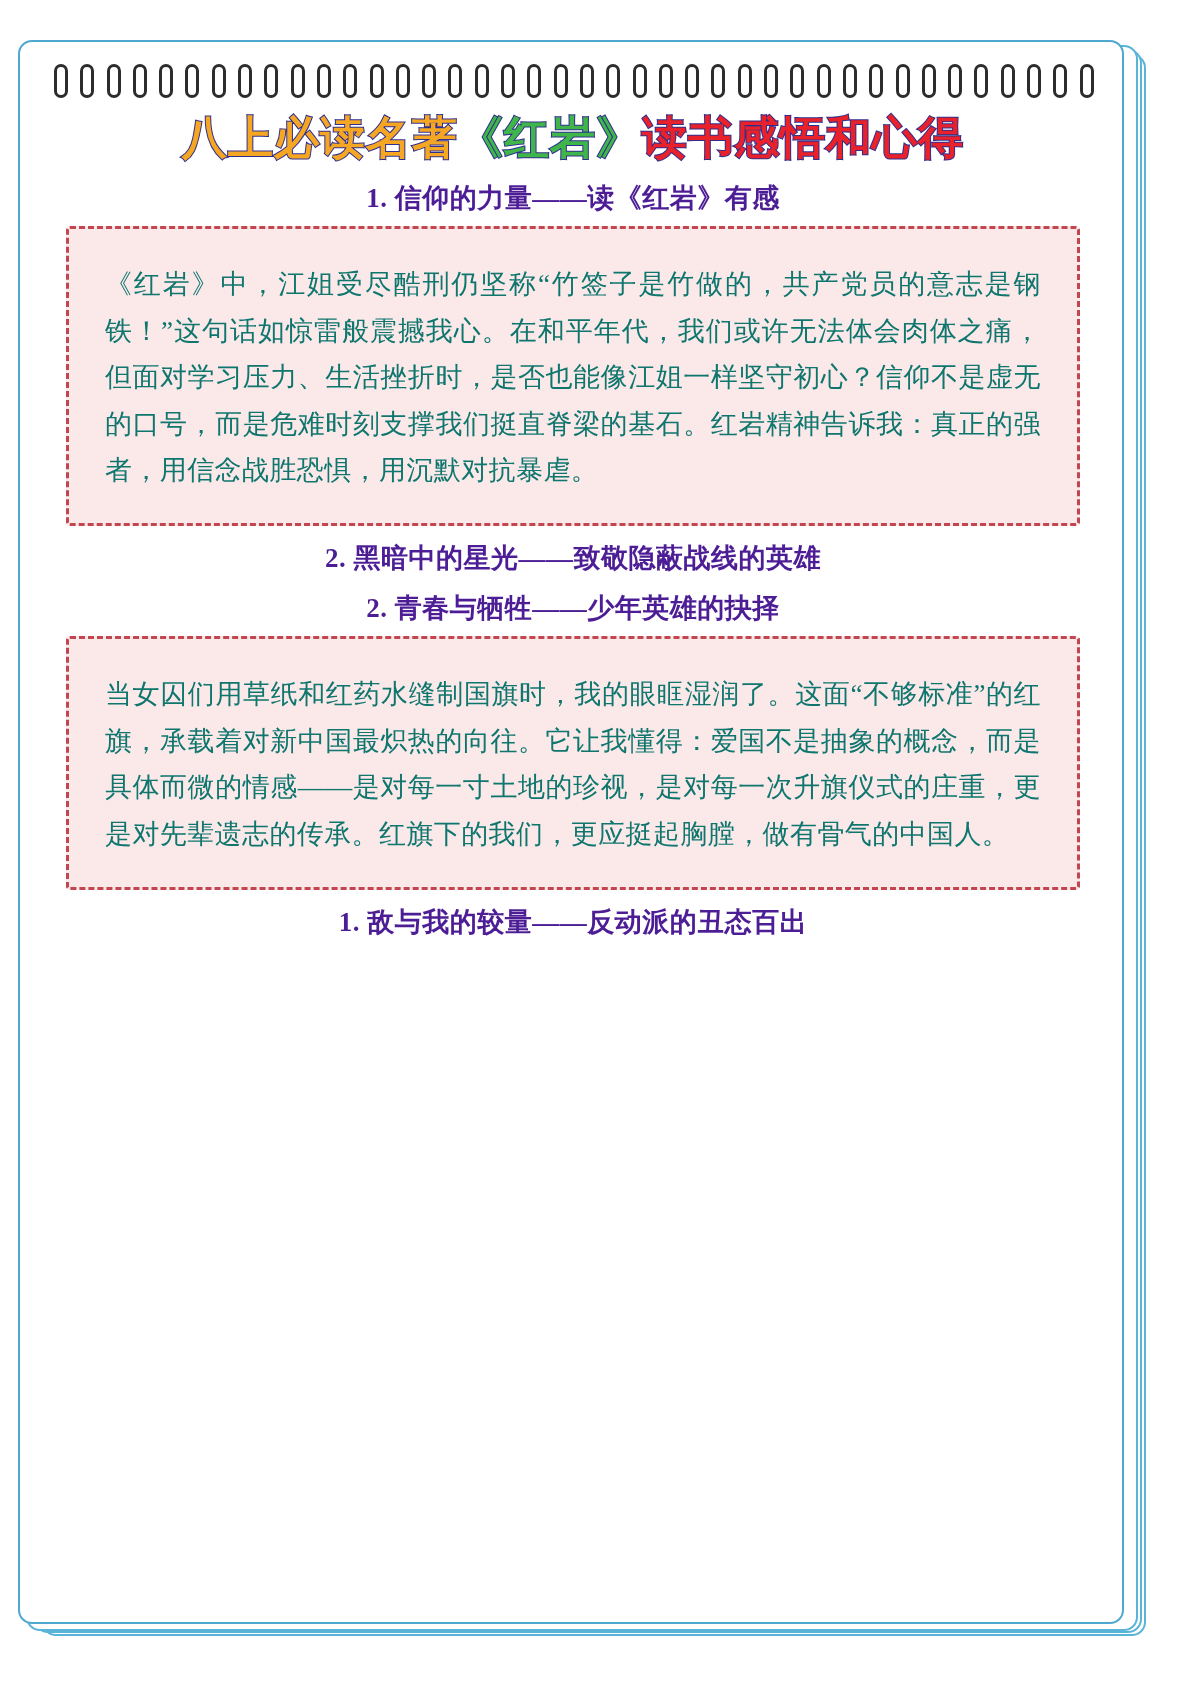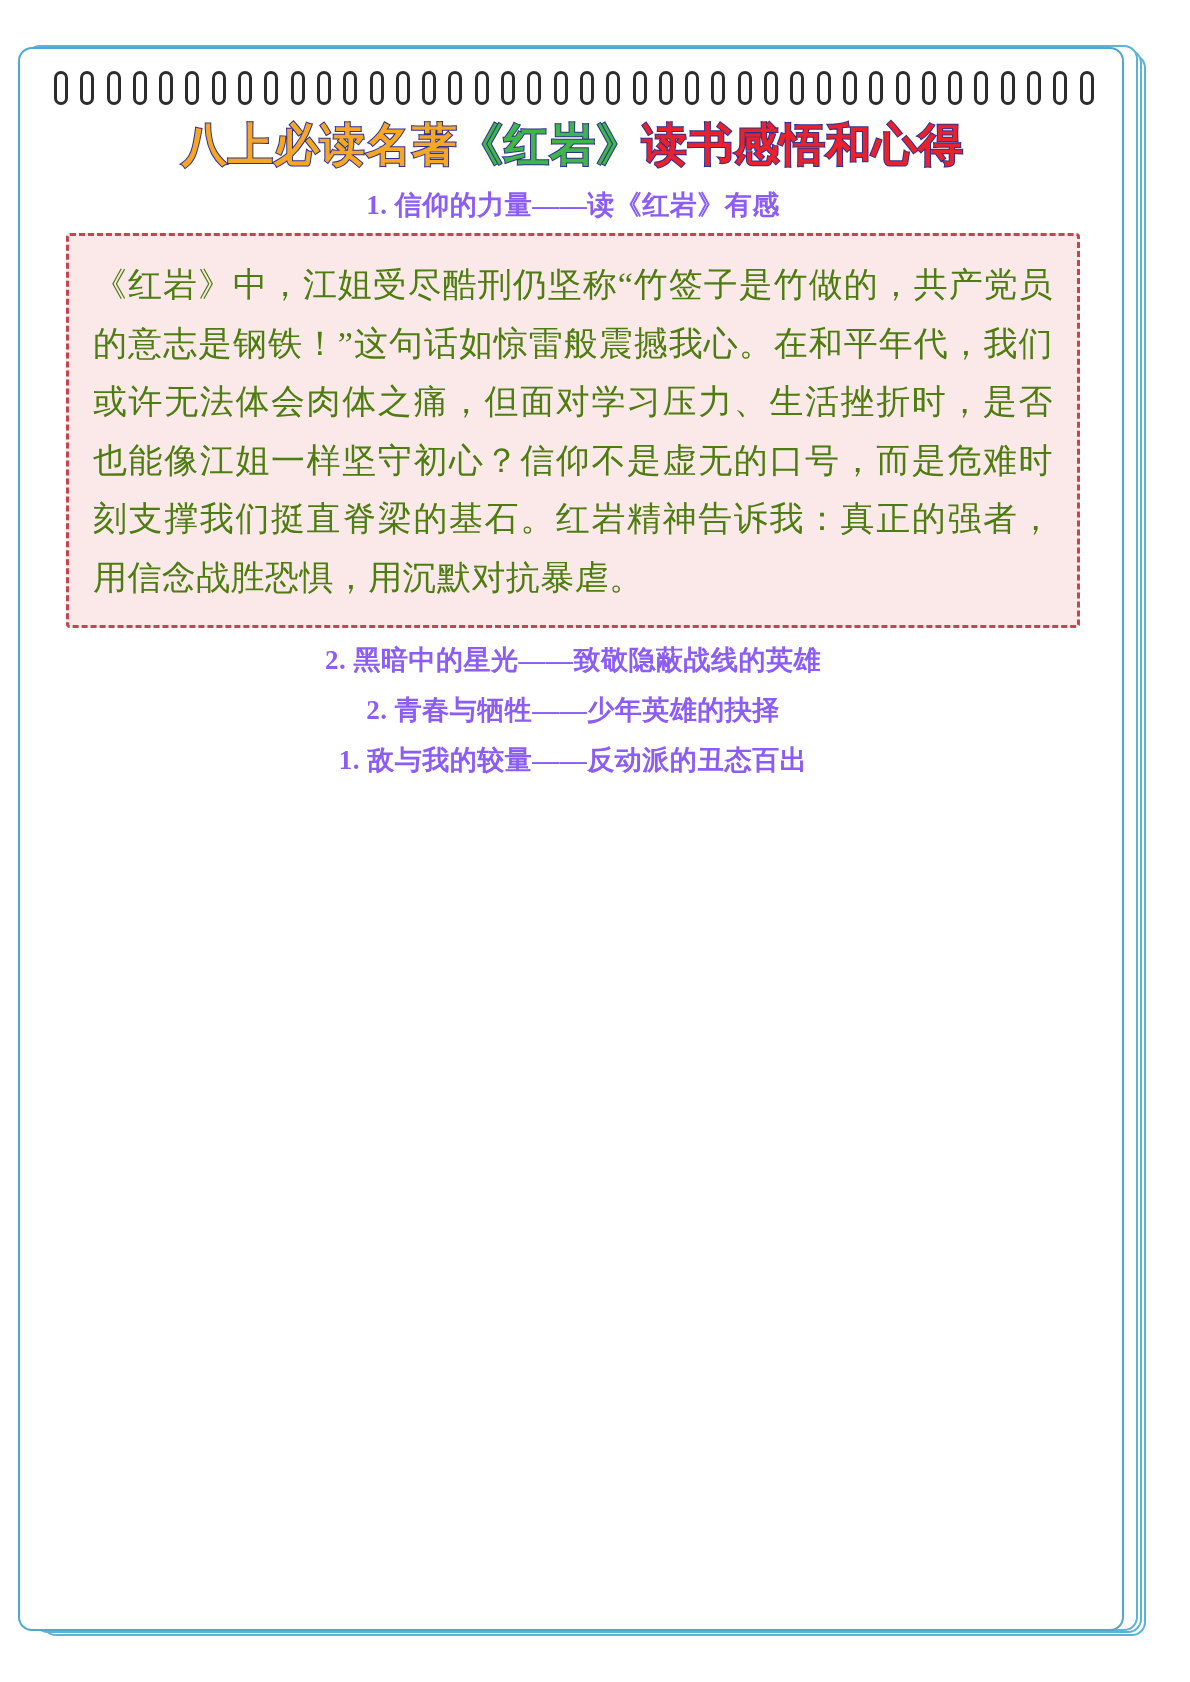--- a/index.html
+++ b/index.html
@@ -28,21 +28,21 @@
     border: 2px solid #5ab4d8;
     border-radius: 14px;
     background: #ffffff;
   }
   .page-shadow.s3 { left: 24px; top: 14px; width: 1100px; height: 1578px; }
   .page-shadow.s2 { left: 16px; top: 9px;  width: 1104px; height: 1580px; }
   .page-shadow.s1 { left: 8px;  top: 5px;  width: 1108px; height: 1582px; }
 
   .page-main {
     position: absolute;
-    left: 0; top: 7px;
+    left: 0; top: 0;
     width: 1106px;
     height: 1584px;
     background: #ffffff;
     border: 2px solid #4fa8cf;
     border-radius: 14px;
     box-sizing: border-box;
   }
 
   
   .spiral {
@@ -93,40 +93,40 @@
     paint-order: stroke fill;
   }
   .t-red {
     color: #e8212a;
     -webkit-text-stroke: 2px #2f2f8f;
     paint-order: stroke fill;
   }
 
   .sec-title {
     text-align: center;
-    color: #8b5cf6;
+    color: #4c1d95;
     font-size: 27px;
     font-weight: bold;
     font-family: "Liberation Serif", "DejaVu Serif", serif;
     margin: 14px 0 10px 0;
     letter-spacing: 0.5px;
   }
 
   .sec-body {
     border: 3px dashed #c2454f;
     background: #fbe9ea;
     border-radius: 4px;
     padding: 16px 20px 14px 20px;
     box-sizing: border-box;
   }
   .sec-body p {
-    margin: 4px;
-    font-size: 34px;
+    margin: 16px;
+    font-size: 27px;
     line-height: 1.72;
-    color: #4d7c0f;
+    color: #0f766e;
     text-align: justify;
     letter-spacing: 0.4px;
   }
 </style>
 </head>
 <body>
 
 <div class="page-stack">
   <div class="page-shadow s3"></div>
   <div class="page-shadow s2"></div>
@@ -185,18 +185,21 @@
 
       <h2 class="sec-title">1. 信仰的力量——读《红岩》有感</h2>
       <div class="sec-body">
         <p>《红岩》中，江姐受尽酷刑仍坚称“竹签子是竹做的，共产党员的意志是钢铁！”这句话如惊雷般震撼我心。在和平年代，我们或许无法体会肉体之痛，但面对学习压力、生活挫折时，是否也能像江姐一样坚守初心？信仰不是虚无的口号，而是危难时刻支撑我们挺直脊梁的基石。红岩精神告诉我：真正的强者，用信念战胜恐惧，用沉默对抗暴虐。</p>
       </div>
 
       <h2 class="sec-title">2. 黑暗中的星光——致敬隐蔽战线的英雄</h2>
 
       <h2 class="sec-title">2. 青春与牺牲——少年英雄的抉择</h2>
 
+      <div class="sec-body">
+        <p>当女囚们用草纸和红药水缝制国旗时，我的眼眶湿润了。这面“不够标准”的红旗，承载着对新中国最炽热的向往。它让我懂得：爱国不是抽象的概念，而是具体而微的情感——是对每一寸土地的珍视，是对每一次升旗仪式的庄重，更是对先辈遗志的传承。红旗下的我们，更应挺起胸膛，做有骨气的中国人。</p>
+      </div>
 
       <h2 class="sec-title">1. 敌与我的较量——反动派的丑态百出</h2>
 
     </div>
   </div>
 </div>
 
 </body></html>

